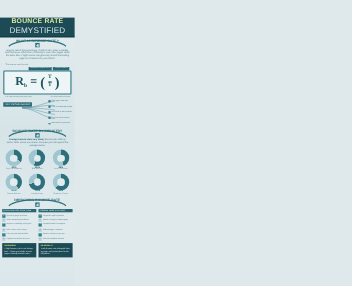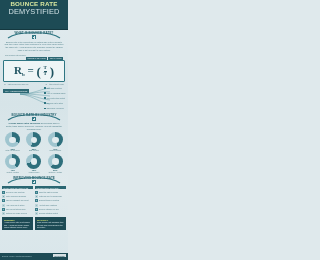--- a/index.html
+++ b/index.html
@@ -7,21 +7,21 @@
     width:68px;height:260px;overflow:hidden;
     background:#dfe9ec;
     font-family:"Liberation Sans", sans-serif;
     color:#2b5c66;
     -webkit-font-smoothing:none;
   }
   .page{position:relative;width:68px;height:260px;background:
      linear-gradient(180deg,#e3ecef 0%,#d6e4e8 40%,#e0eaed 70%,#d9e6ea 100%);}
 
   
-  .header{position:relative;height:30px;background:#1d4b55;overflow:hidden;}
+  .header{position:relative;height:18px;background:#1d4b55;overflow:hidden;margin-top:16px;}
   .header:after{content:"";position:absolute;left:0;right:0;bottom:0;height:1px;background:#14383f;}
   .h-title{position:absolute;left:0;right:0;top:1px;text-align:center;
      font-size:6.2px;font-weight:bold;letter-spacing:.2px;color:#d9e8a0;line-height:6.4px;}
   .h-sub{position:absolute;left:0;right:0;top:7.6px;text-align:center;
      font-size:7.4px;letter-spacing:.1px;color:#cfe0e4;line-height:8px;}
 
   
   .ribbon{position:relative;height:9px;margin:0 auto;width:54px;}
   .ribbon .arc{position:absolute;left:0;top:0;width:54px;height:9px;}
   .ribbon .rtext{position:absolute;left:0;right:0;top:1.4px;text-align:center;

